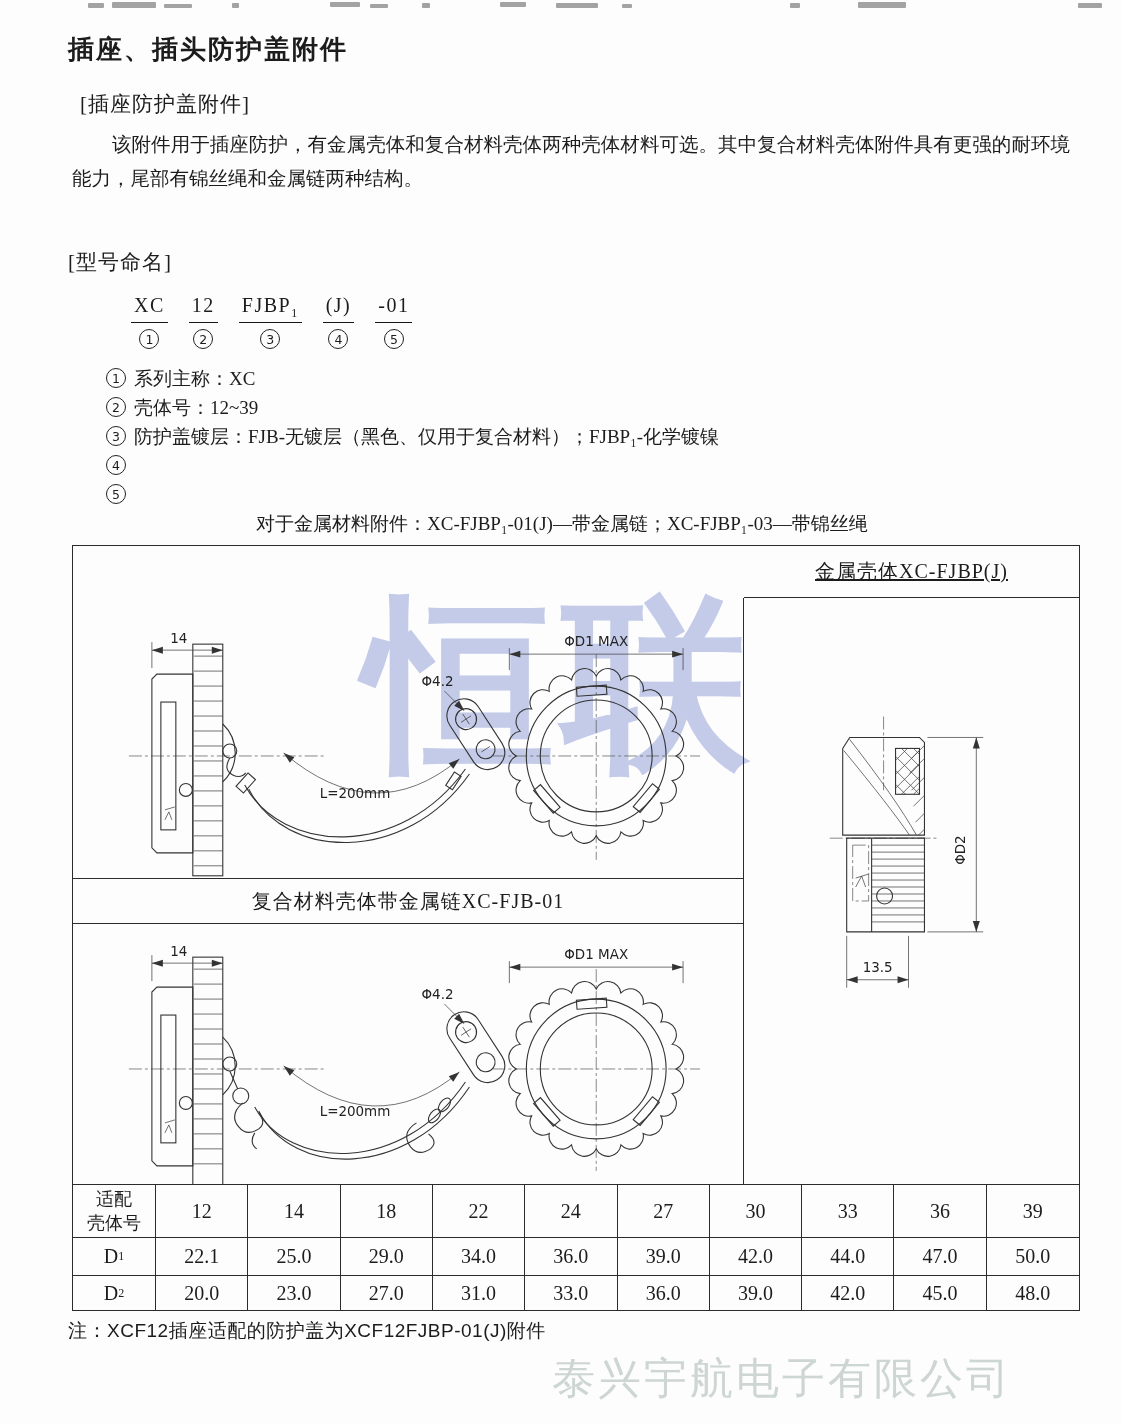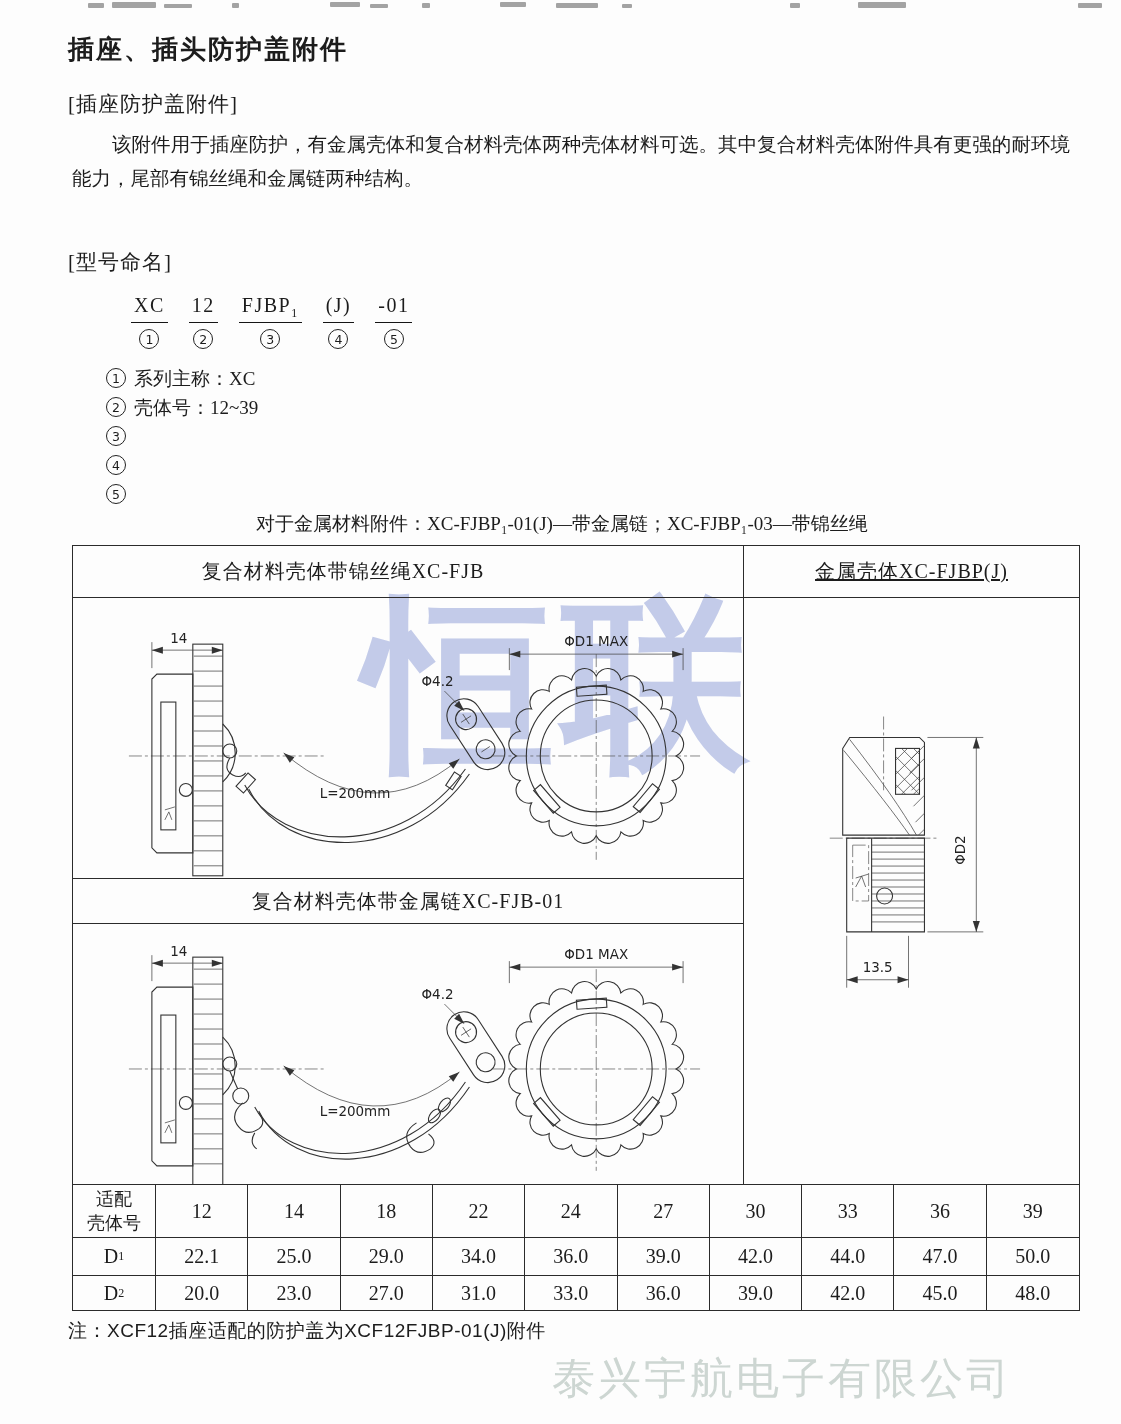--- a/index.html
+++ b/index.html
@@ -78,21 +78,21 @@
     <div class="frag" style="left:622px;top:4px;width:10px;height:4px;"></div>
     <div class="frag" style="left:790px;top:3px;width:10px;height:5px;"></div>
     <div class="frag" style="left:858px;top:2px;width:48px;height:6px;"></div>
     <div class="frag" style="left:1078px;top:3px;width:24px;height:5px;"></div>
   </div>
 
   <div class="wm-center">恒联</div>
   <div class="wm-footer">泰兴宇航电子有限公司</div>
 
   <h1 class="title">插座、插头防护盖附件</h1>
-  <div class="h2" style="left:68px;top:90px;">[插座防护盖附件]</div>
+  <div class="h2" style="left:80px;top:90px;">[插座防护盖附件]</div>
   <p class="para">该附件用于插座防护，有金属壳体和复合材料壳体两种壳体材料可选。其中复合材料壳体附件具有更强的耐环境能力，尾部有锦丝绳和金属链两种结构。</p>
   <div class="h2" style="left:68px;top:248px;">[型号命名]</div>
 
   <div class="nrow">
     <div class="npart">
       <span class="code"><span>XC</span><sub></sub></span>
       <span class="circ">1</span>
     </div>
     <div class="npart">
       <span class="code"><span>12</span><sub></sub></span>
@@ -116,35 +116,35 @@
     <div class="nitem">
       <span class="circ">1</span>
       <span>系列主称：XC</span>
     </div>
     <div class="nitem">
       <span class="circ">2</span>
       <span>壳体号：12~39</span>
     </div>
     <div class="nitem">
       <span class="circ">3</span>
+      <span>防护盖镀层：FJB-无镀层（黑色、仅用于复合材料）；FJBP₁-化学镀镍</span>
     </div>
     <div class="nitem">
       <span class="circ">4</span>
     </div>
     <div class="nitem">
       <span class="circ">5</span>
     </div>
     <div class="nitem cont">
       
       <span>对于金属材料附件：XC-FJBP₁-01(J)—带金属链；XC-FJBP₁-03—带锦丝绳</span>
     </div>
   </div>
 
   <div class="bigtable">
-    <div class="bt bandL band">复合材料壳体带锦丝绳XC-FJB</div>
     <div class="bt bandR band">金属壳体XC-FJBP(J)</div>
 
     <div class="bt drawA">
       <svg viewBox="0 0 671 280">
         <line class="cl" x1="56" y1="158" x2="252" y2="158"></line>
         <path class="ln" d="M84 76 L120 76 L120 255 L84 255 L79 250 L79 81 Z"></path>
         <rect class="ln" x="88" y="104" width="15" height="128"></rect>
         <path class="thin" d="M92 222 l4 -8 l3 8 M92 212 l10 -3"></path>
         <circle class="ln" cx="113" cy="192" r="6.5"></circle>
         <rect class="ln" x="120" y="46" width="30" height="232"></rect>

